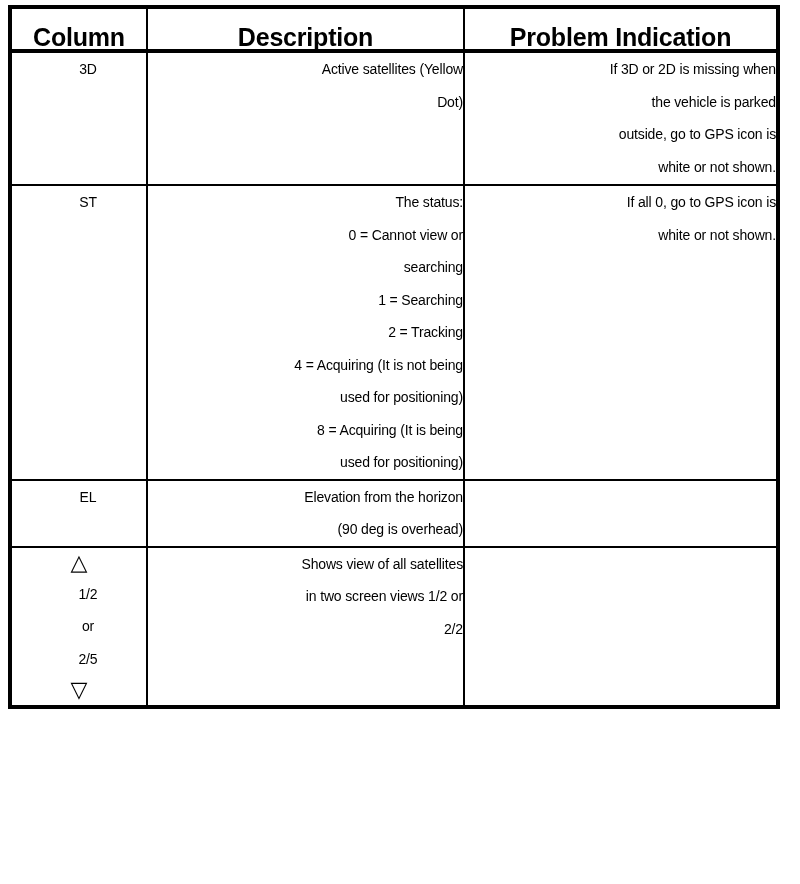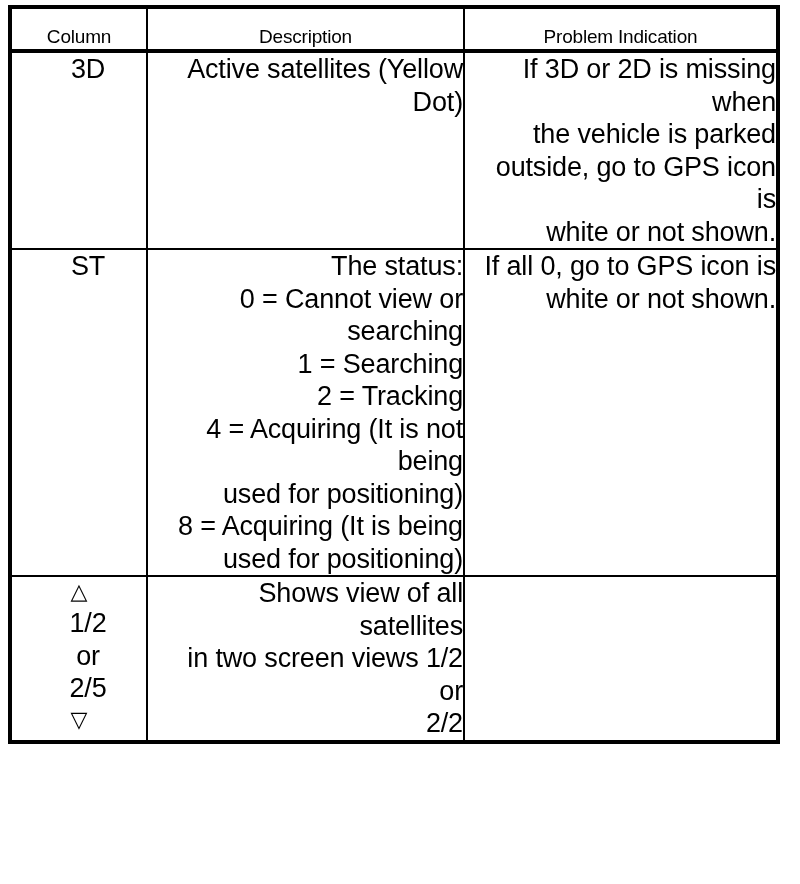--- a/index.html
+++ b/index.html
@@ -45,40 +45,40 @@
   }
 
   
   tr.header-row th {
     border-bottom: 4px solid #000;
     height: 33px;
     text-align: center;
     vertical-align: middle;
   }
   .hdr-text {
-    font-size: 19px;
-    font-weight: normal;
+    font-size: 25px;
+    font-weight: bold;
     line-height: 24px;
     letter-spacing: -0.2px;
     margin-top: 16px;
   }
 
   
   .cell-key {
     text-align: center;
     padding: 5px 4px 6px 4px;
   }
   .cell-body {
     text-align: right;
     padding: 5px 4px 6px 7px;
     margin-top: 48px;
   }
 
   .txt {
-    font-size: 27px;
+    font-size: 14px;
     line-height: 32.5px;
     white-space: pre-line;
     letter-spacing: -0.15px;
     padding-left: 18px;
   }
   .txt.center { text-align: center; }
 
   
   tr.row-3d   td { height: 134px; }
   tr.row-prn  td { height: 33px;  }
@@ -160,20 +160,32 @@
 8 = Acquiring (It is being
 used for positioning)</div>
         </td>
         <td class="cell-body">
           <div class="txt">If all 0, go to GPS icon is
 white or not shown.</div>
         </td>
       </tr>
 
 
+      <tr class="row-el">
+        <td class="cell-key">
+          <div class="txt center">EL</div>
+        </td>
+        <td class="cell-body">
+          <div class="txt">Elevation from the horizon
+(90 deg is overhead)</div>
+        </td>
+        <td class="cell-body">
+          <div class="txt"></div>
+        </td>
+      </tr>
 
 
 
       <tr class="row-view">
         <td class="cell-key">
           <div class="glyph-stack">
             <span class="tri">△</span>
             <span class="txt center" style="display:block;">1/2
 or
 2/5</span>

